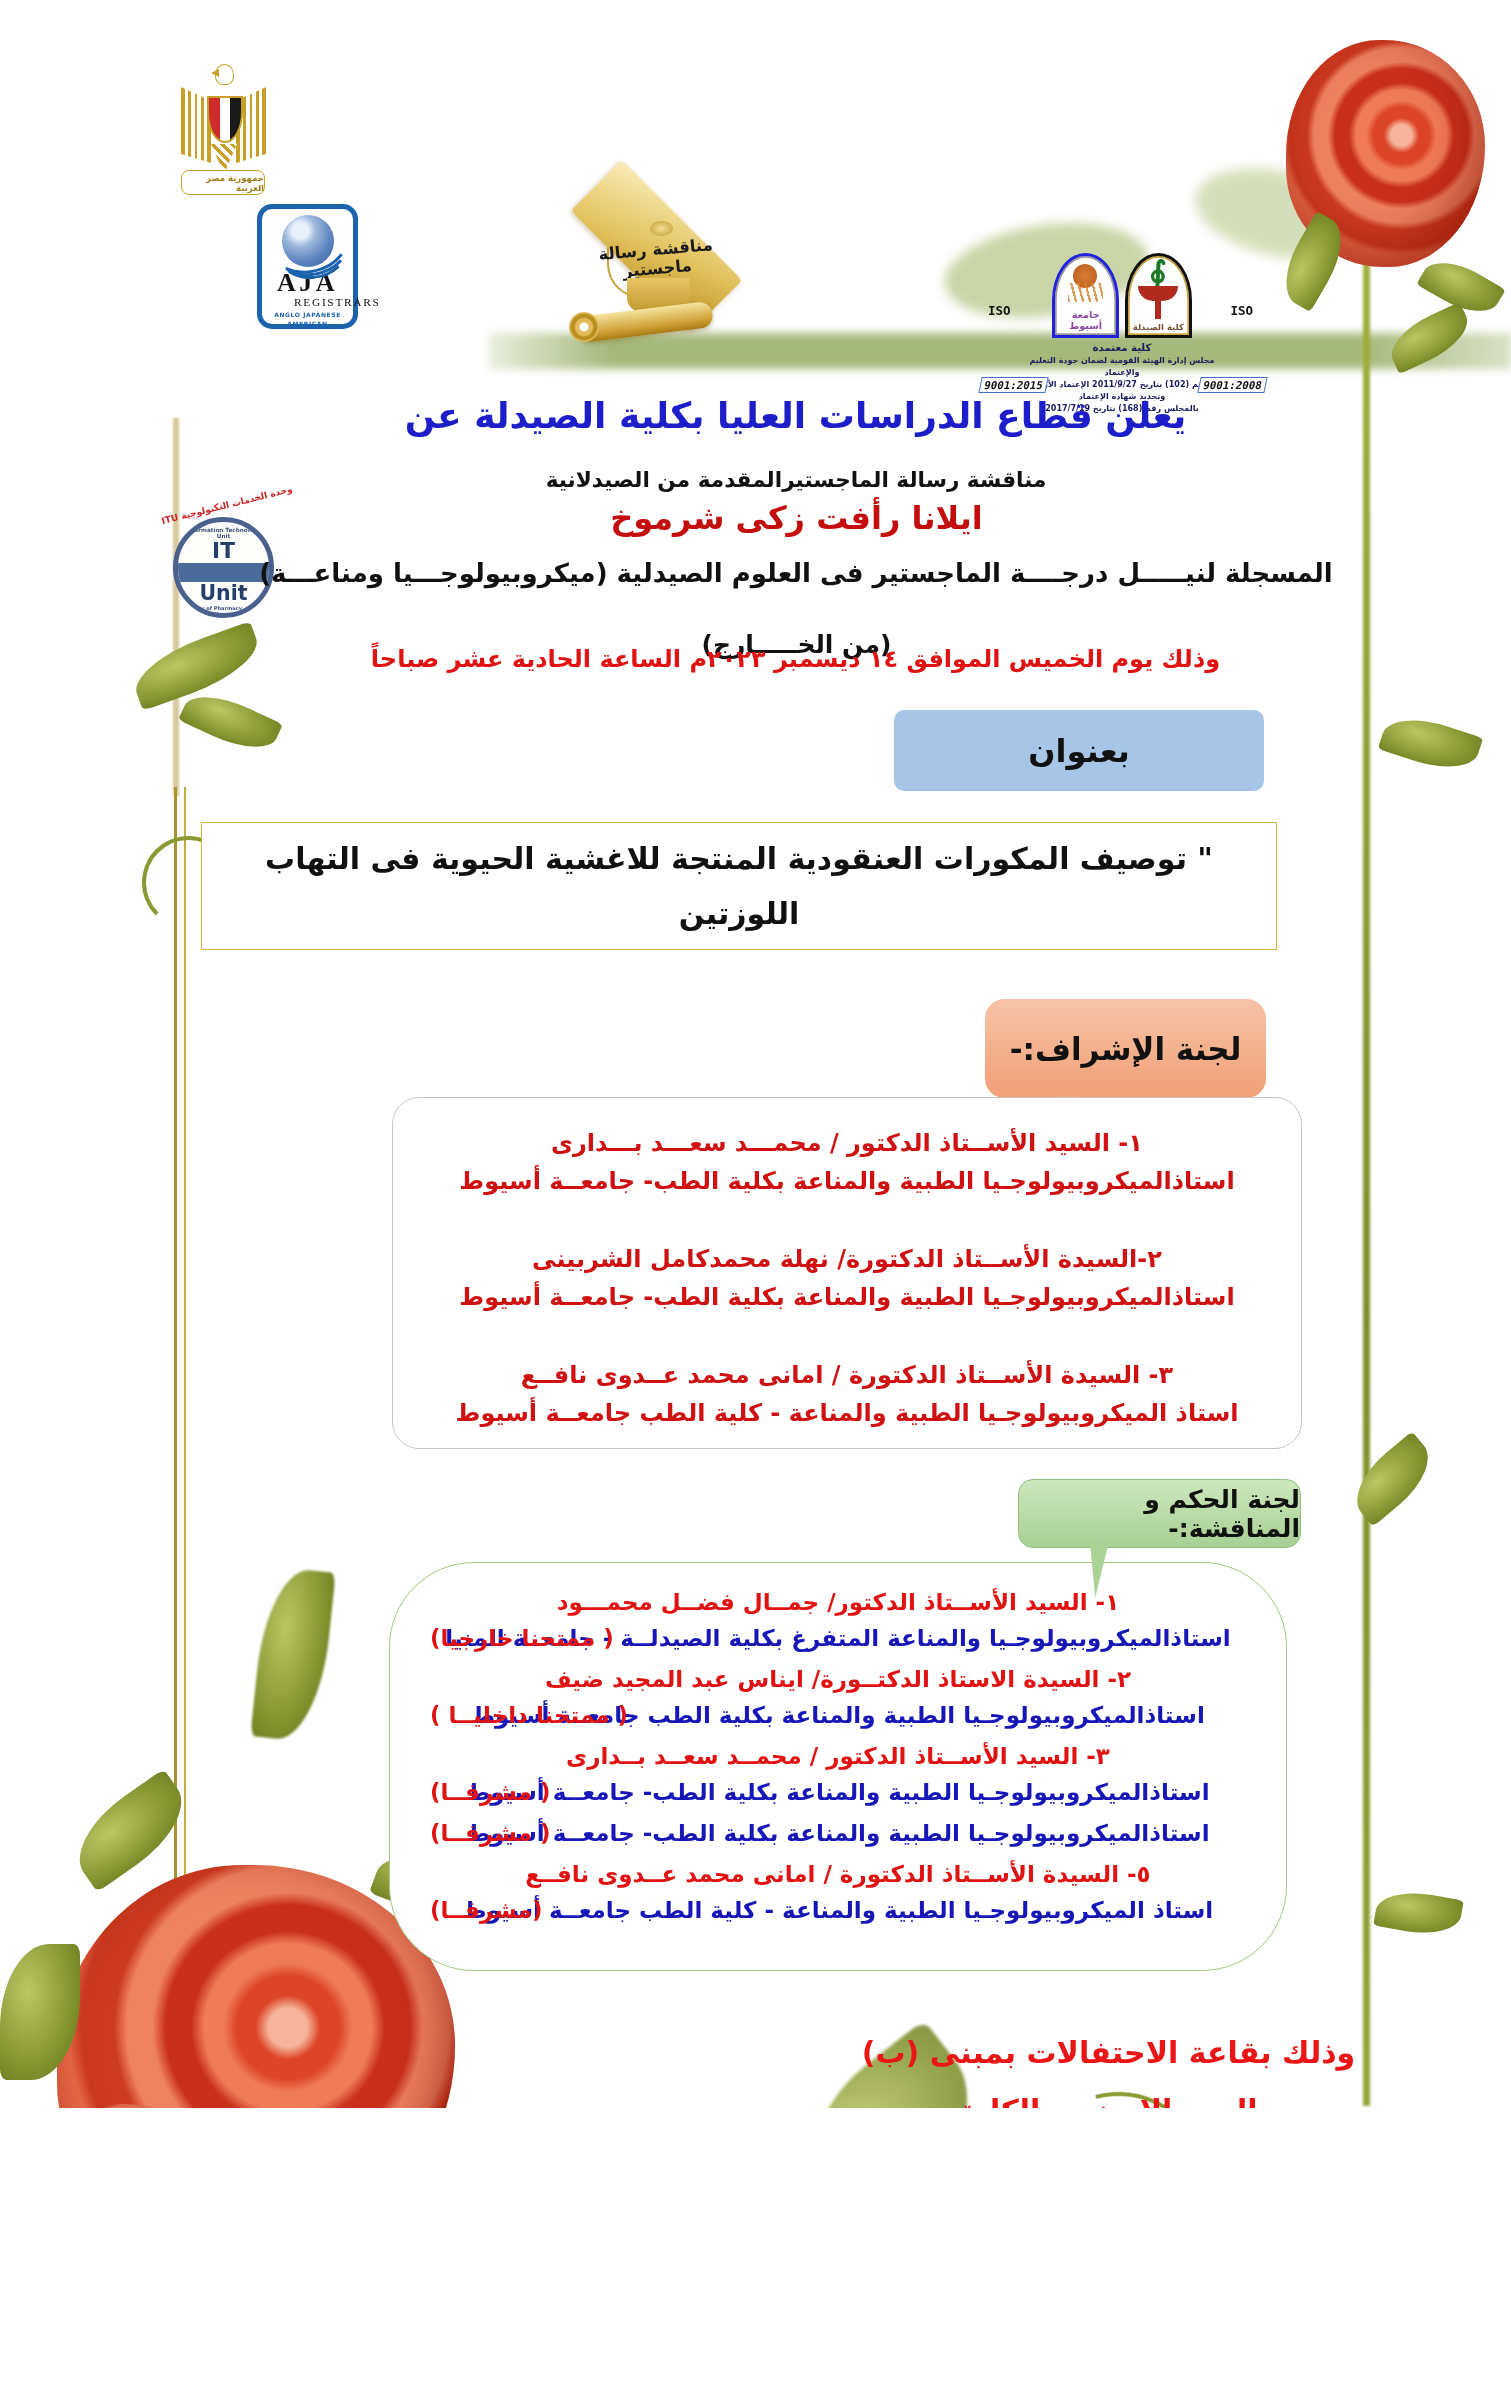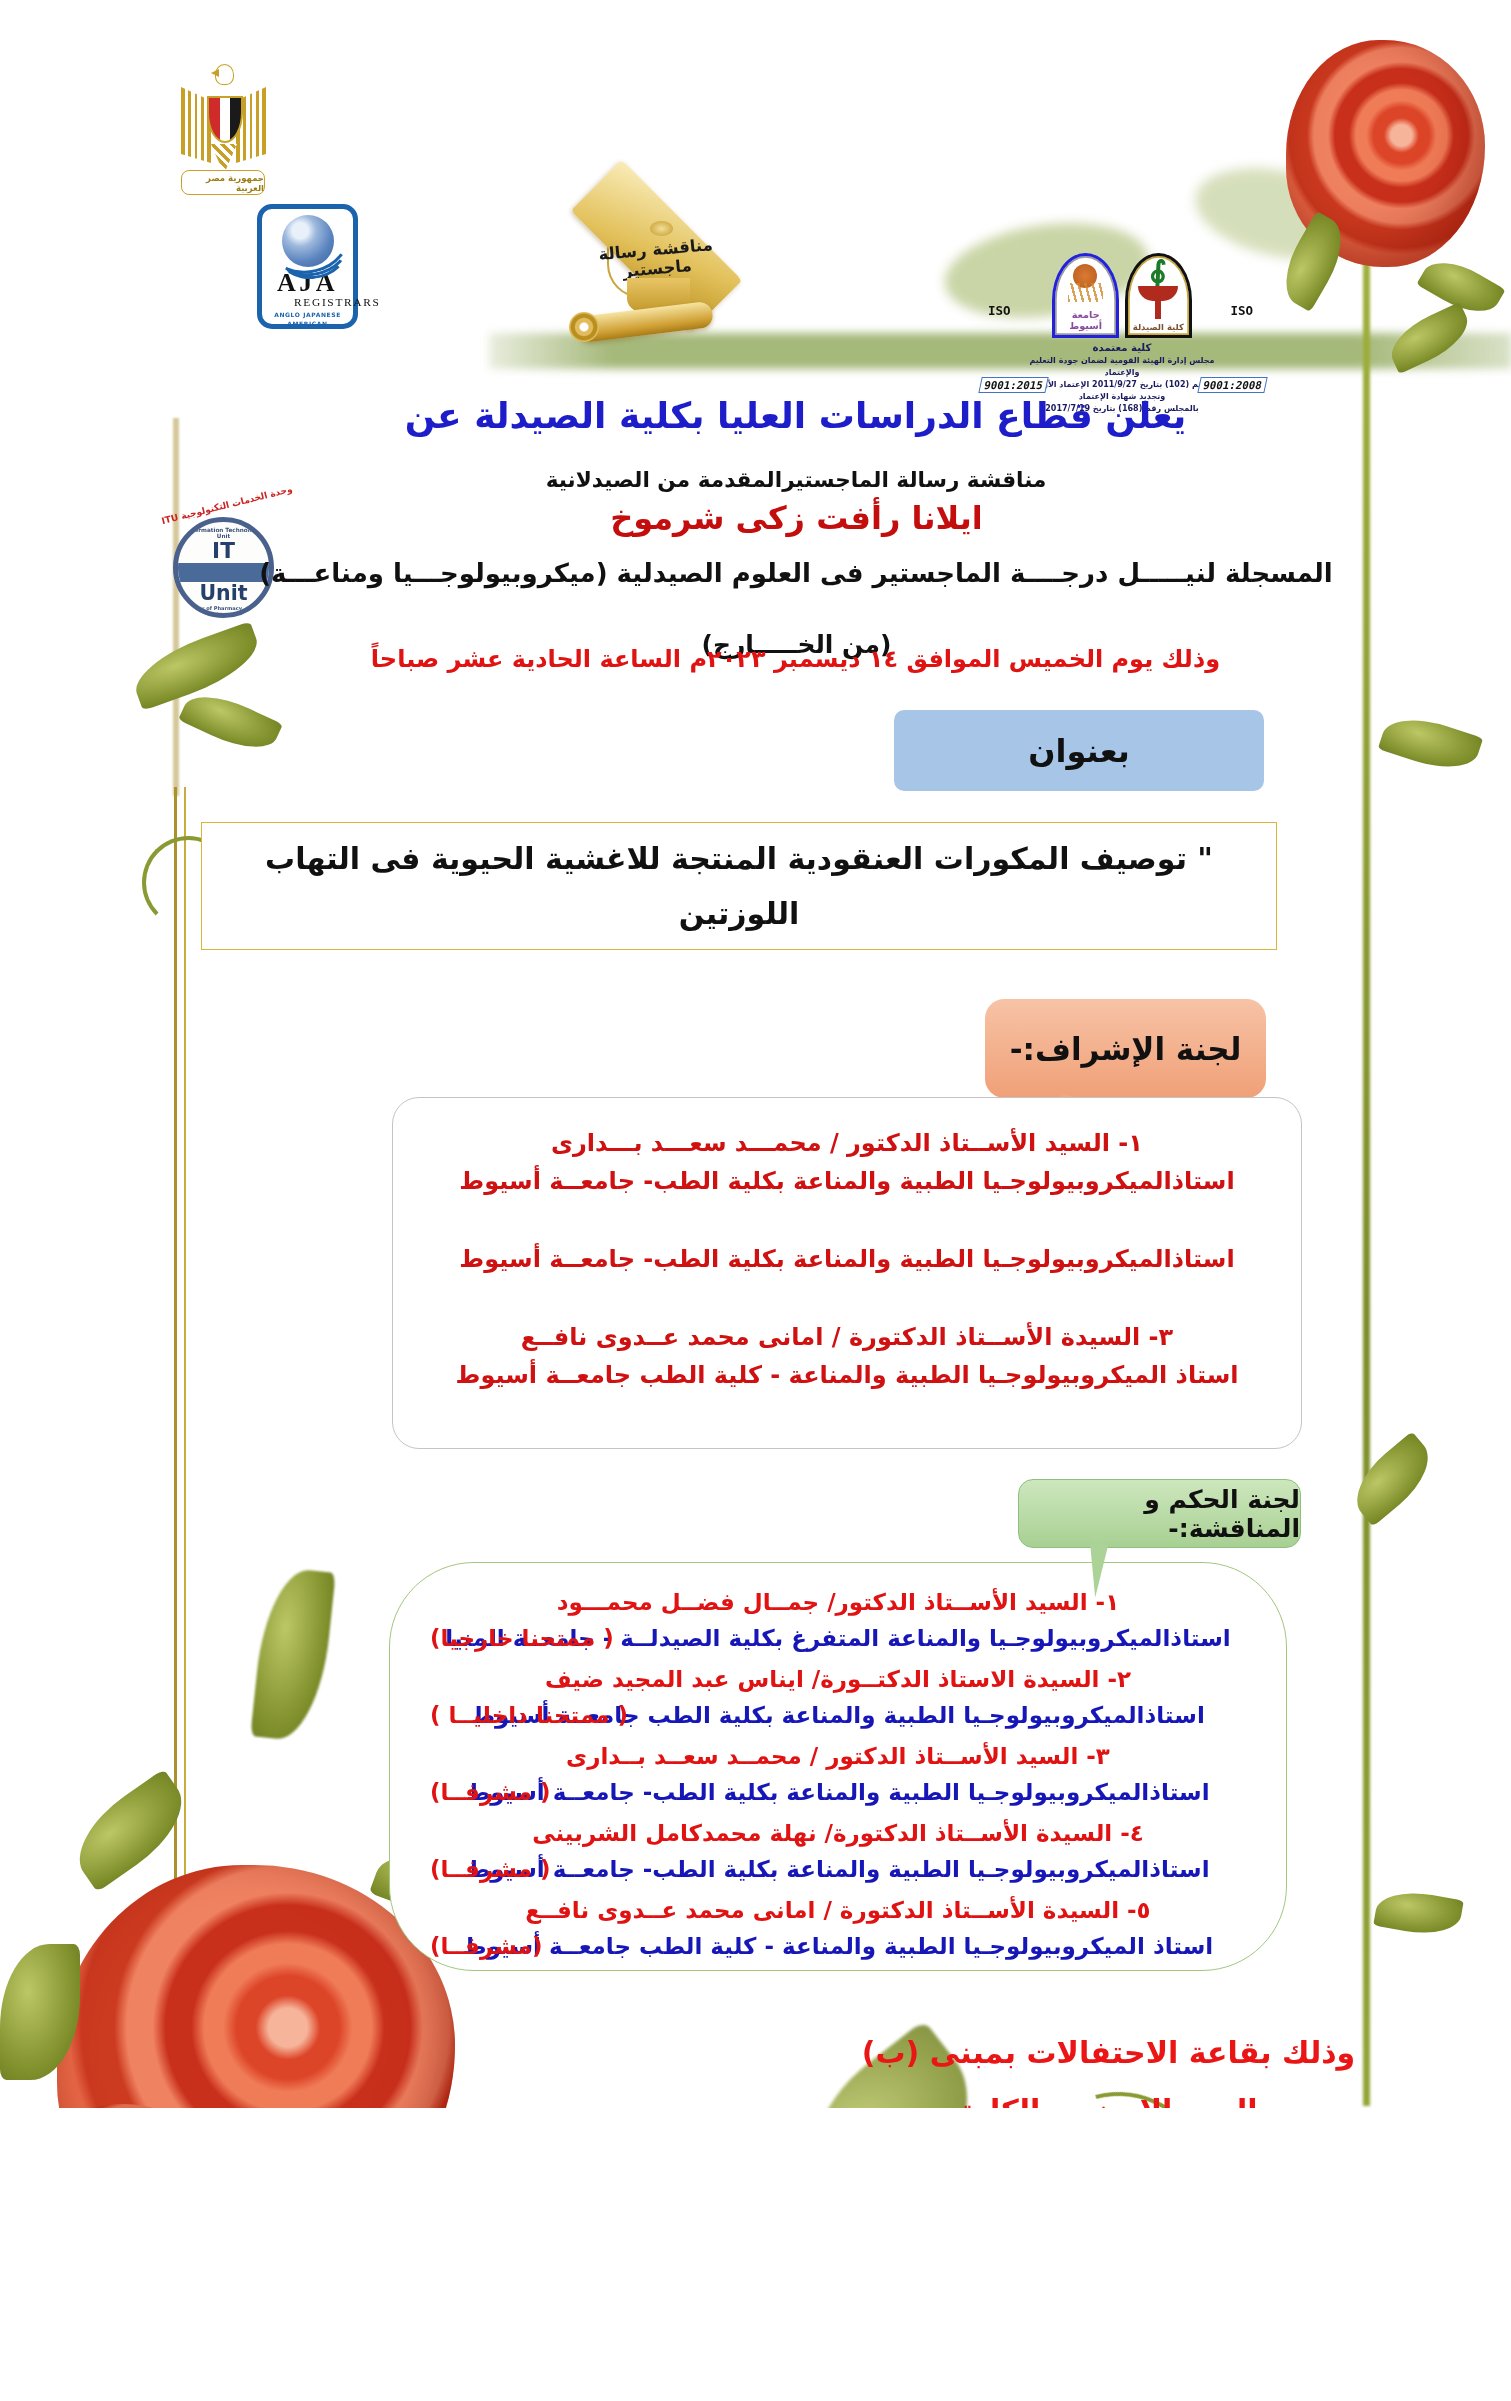--- a/index.html
+++ b/index.html
@@ -285,20 +285,21 @@
   </div>
 
   <div class="bubble rtl" id="sup-bubble">لجنة الإشراف:-</div>
   <div class="tail" id="sup-tail"></div>
   <div id="sup-box" class="rtl">
     <div class="sup-member">
       <div class="sup-name">١- السيد الأســتاذ الدكتور / محمـــد سعـــد بـــدارى</div>
       <div class="sup-aff">استاذالميكروبيولوجـيا الطبية والمناعة بكلية الطب- جامعــة أسيوط</div>
     </div>
     <div class="sup-member">
+      <div class="sup-name">٢-السيدة الأســتاذ الدكتورة/ نهلة محمدكامل الشربينى</div>
       <div class="sup-aff">استاذالميكروبيولوجـيا الطبية والمناعة بكلية الطب- جامعــة أسيوط</div>
     </div>
     <div class="sup-member">
       <div class="sup-name">٣- السيدة الأســتاذ الدكتورة / امانى محمد عــدوى نافــع</div>
       <div class="sup-aff">استاذ الميكروبيولوجـيا الطبية والمناعة - كلية الطب جامعــة أسيوط</div>
     </div>
   </div>
 
   <div class="bubble rtl" id="exam-bubble">لجنة الحكم و المناقشة:-</div>
   <div class="tail" id="exam-tail"></div>
@@ -318,21 +319,20 @@
       </div>
     </div>
     <div>
       <div class="exam-name">٣- السيد الأســتاذ الدكتور / محمــد سعــد بــدارى</div>
       <div class="exam-aff-row">
         <span class="exam-aff">استاذالميكروبيولوجـيا الطبية والمناعة بكلية الطب- جامعــة أسيوط</span>
         <span class="exam-role">( مشرفــا)</span>
       </div>
     </div>
     <div>
-      <div class="exam-name">٤- السيدة الأســتاذ الدكتورة/ نهلة محمدكامل الشربينى</div>
       <div class="exam-aff-row">
         <span class="exam-aff">استاذالميكروبيولوجـيا الطبية والمناعة بكلية الطب- جامعــة أسيوط</span>
         <span class="exam-role">( مشرفــا)</span>
       </div>
     </div>
     <div>
       <div class="exam-name">٥- السيدة الأســتاذ الدكتورة / امانى محمد عــدوى نافــع</div>
       <div class="exam-aff-row">
         <span class="exam-aff">استاذ الميكروبيولوجـيا الطبية والمناعة - كلية الطب جامعــة أسيوط</span>
         <span class="exam-role">(مشرفــا)</span>

